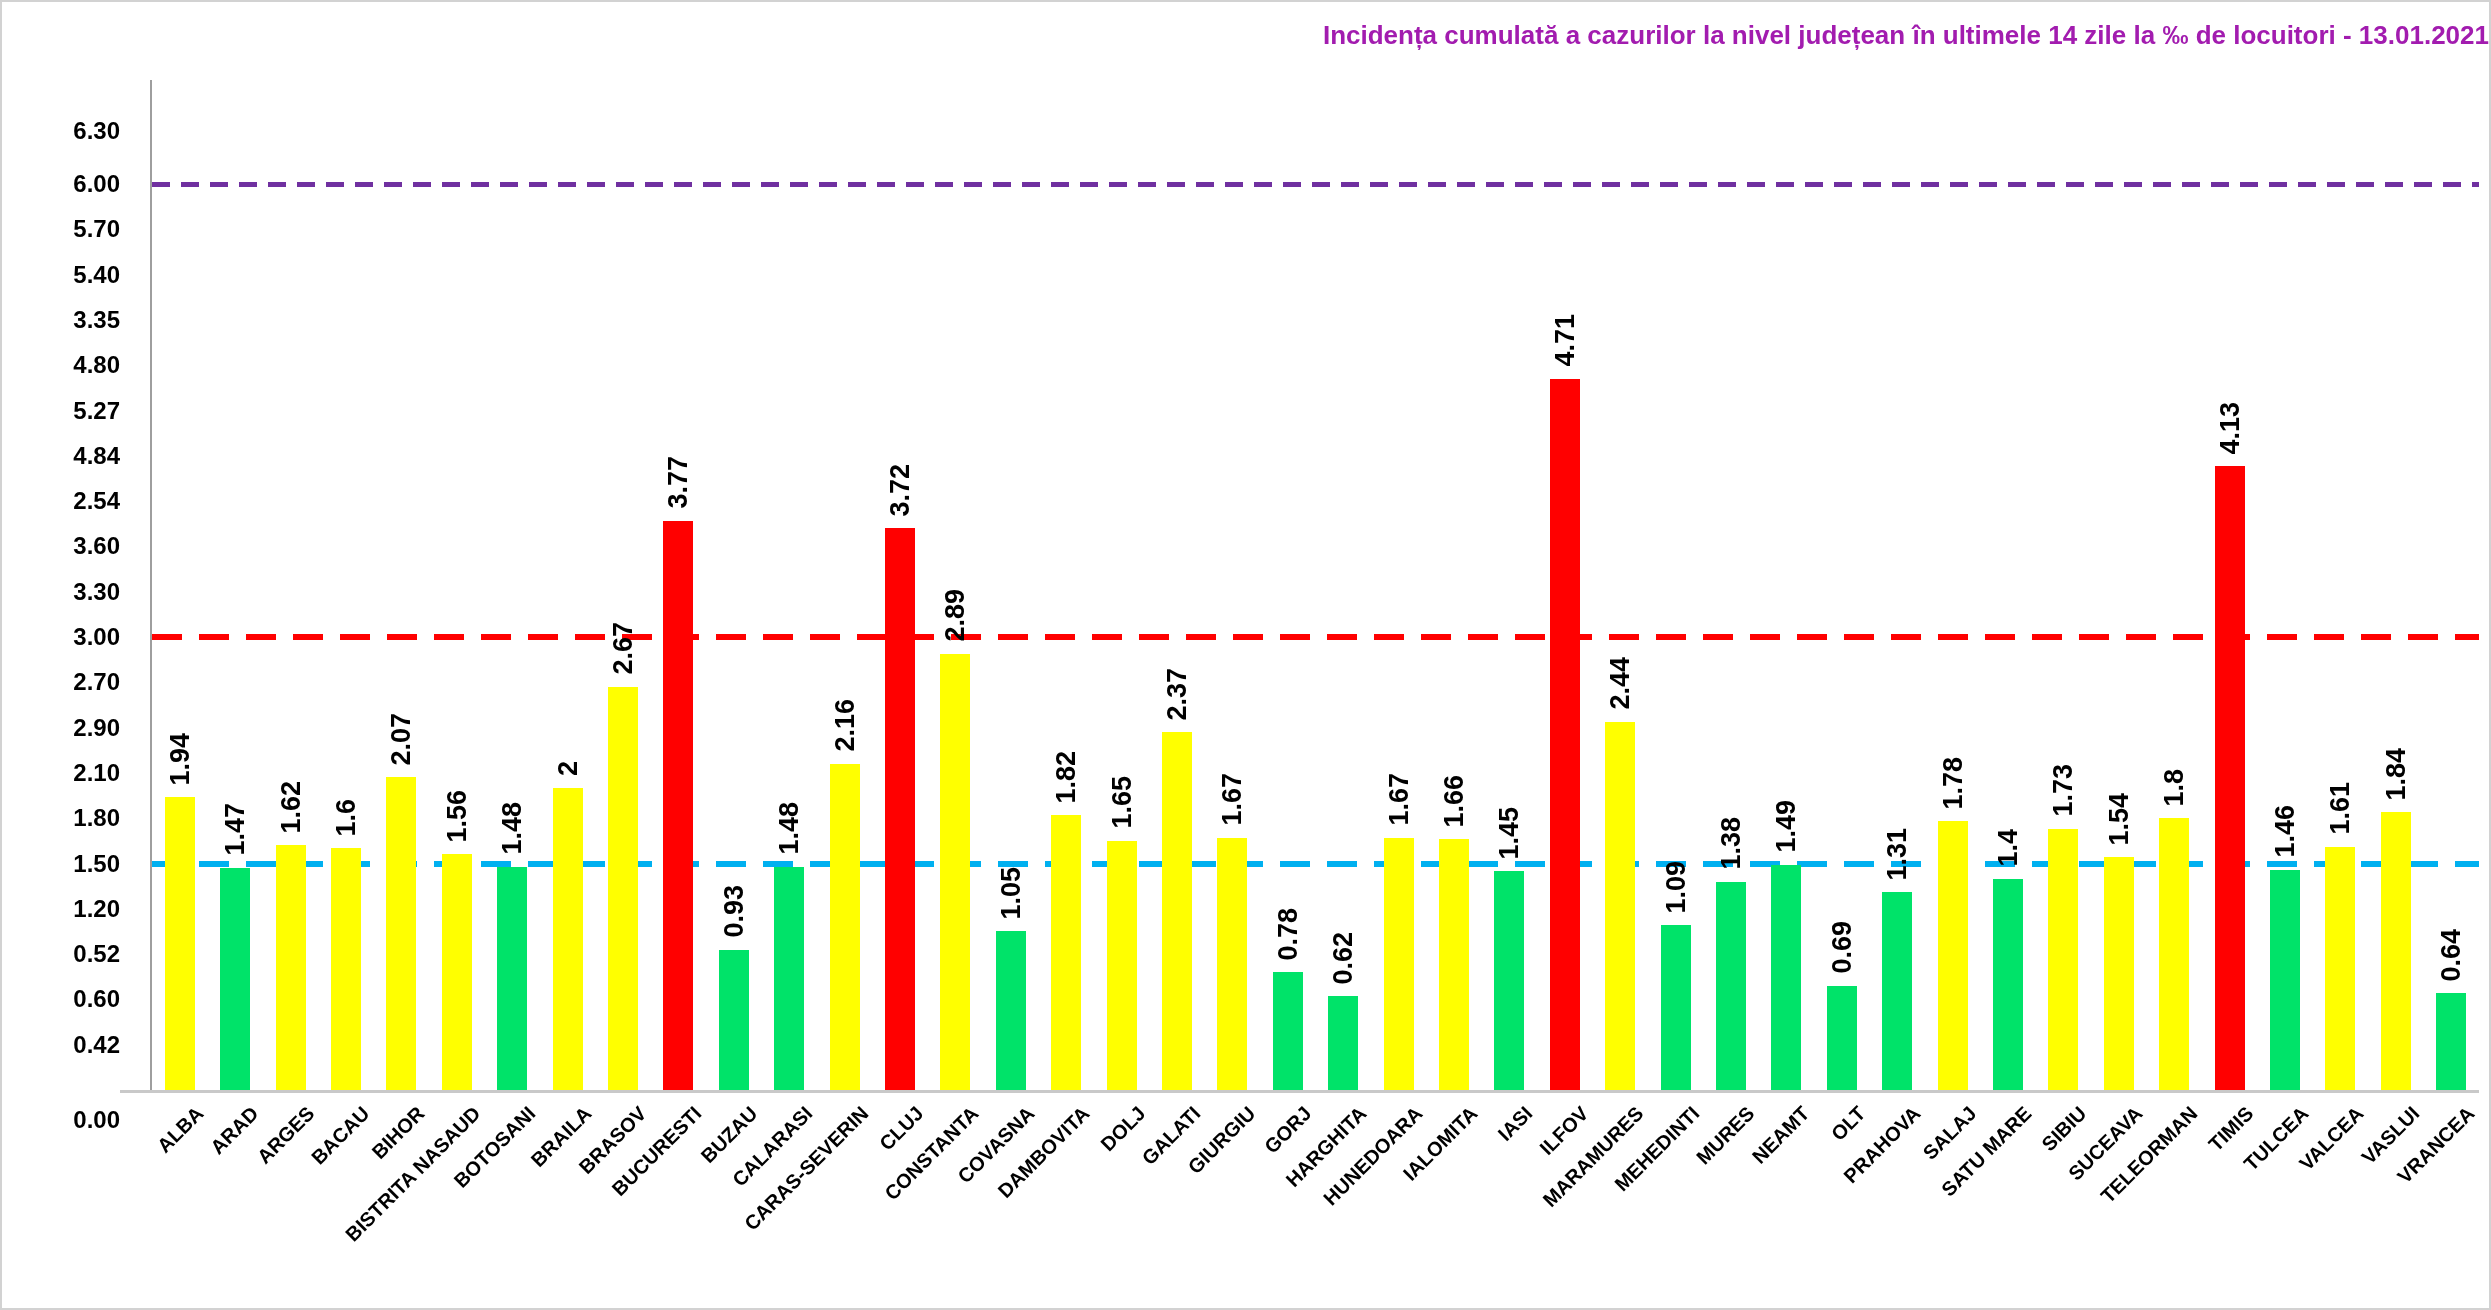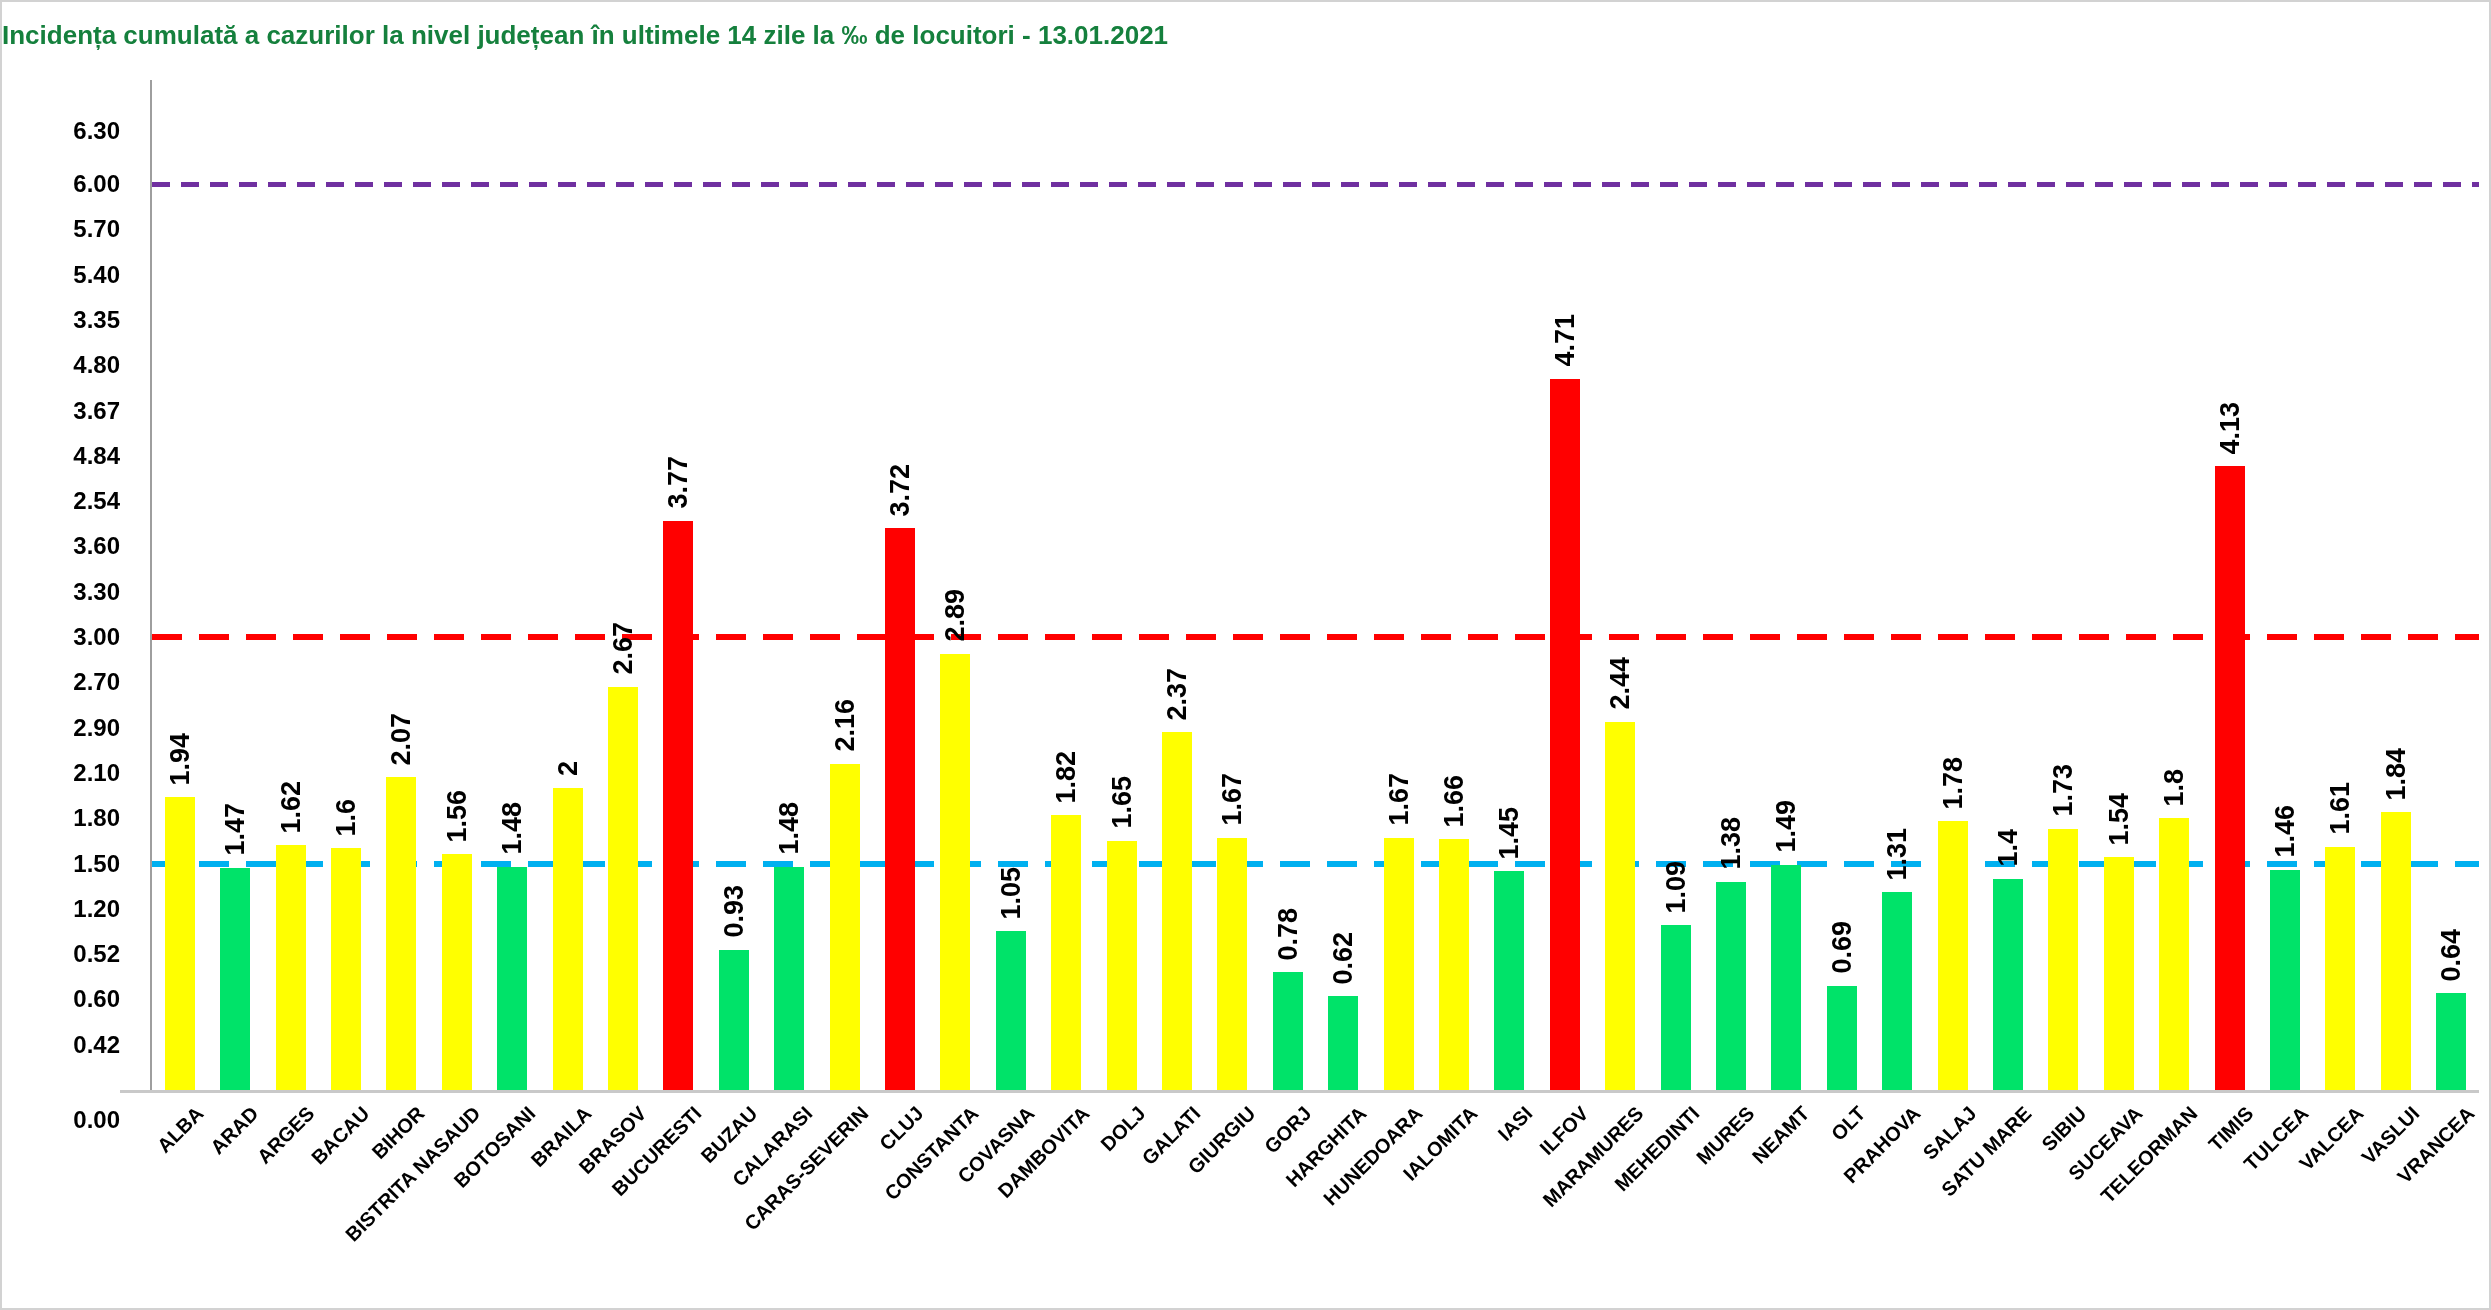--- a/index.html
+++ b/index.html
@@ -7,22 +7,22 @@
     position:relative;
     width:2491px;height:1310px;
     box-sizing:border-box;
     border:2px solid #d2d2d2;
     background:#ffffff;
     font-family:"Liberation Sans", sans-serif;
     overflow:hidden;
   }
   .title{
     position:absolute;top:18px;left:0;width:100%;
-    text-align:left;
-    font-size:26px;font-weight:bold;color:#15803d;
+    text-align:right;
+    font-size:26px;font-weight:bold;color:#a21caf;
   }
   .ytick{
     position:absolute;left:40px;width:78px;
     text-align:right;
     font-size:24px;font-weight:bold;color:#000;
     line-height:30px;
   }
   .refline{position:absolute;}
   .bar{position:absolute;}
   .vlabel{
@@ -58,21 +58,21 @@
       <div class="ytick" style="top: 846.5px;">1.50</div>
       <div class="ytick" style="top: 801.2px;">1.80</div>
       <div class="ytick" style="top: 755.9px;">2.10</div>
       <div class="ytick" style="top: 710.6px;">2.90</div>
       <div class="ytick" style="top: 665.3px;">2.70</div>
       <div class="ytick" style="top: 620px;">3.00</div>
       <div class="ytick" style="top: 574.7px;">3.30</div>
       <div class="ytick" style="top: 529.4px;">3.60</div>
       <div class="ytick" style="top: 484.1px;">2.54</div>
       <div class="ytick" style="top: 438.8px;">4.84</div>
-      <div class="ytick" style="top: 393.5px;">3.67</div>
+      <div class="ytick" style="top: 393.5px;">5.27</div>
       <div class="ytick" style="top: 348.2px;">4.80</div>
       <div class="ytick" style="top: 302.9px;">3.35</div>
       <div class="ytick" style="top: 257.6px;">5.40</div>
       <div class="ytick" style="top: 212.3px;">5.70</div>
       <div class="ytick" style="top: 167px;">6.00</div>
       <div class="ytick" style="top: 114px;">6.30</div>
     </div>
   <div id="reflines">
       <div class="refline" style="left: 150px; width: 2327px; height: 6px; top: 858.5px; background: repeating-linear-gradient(to right, rgb(0, 176, 240) 0px, rgb(0, 176, 240) 30px, transparent 30px, transparent 47px);"></div>
       <div class="refline" style="left: 150px; width: 2327px; height: 6px; top: 632px; background: repeating-linear-gradient(to right, rgb(255, 0, 0) 0px, rgb(255, 0, 0) 30px, transparent 30px, transparent 47px);"></div>

